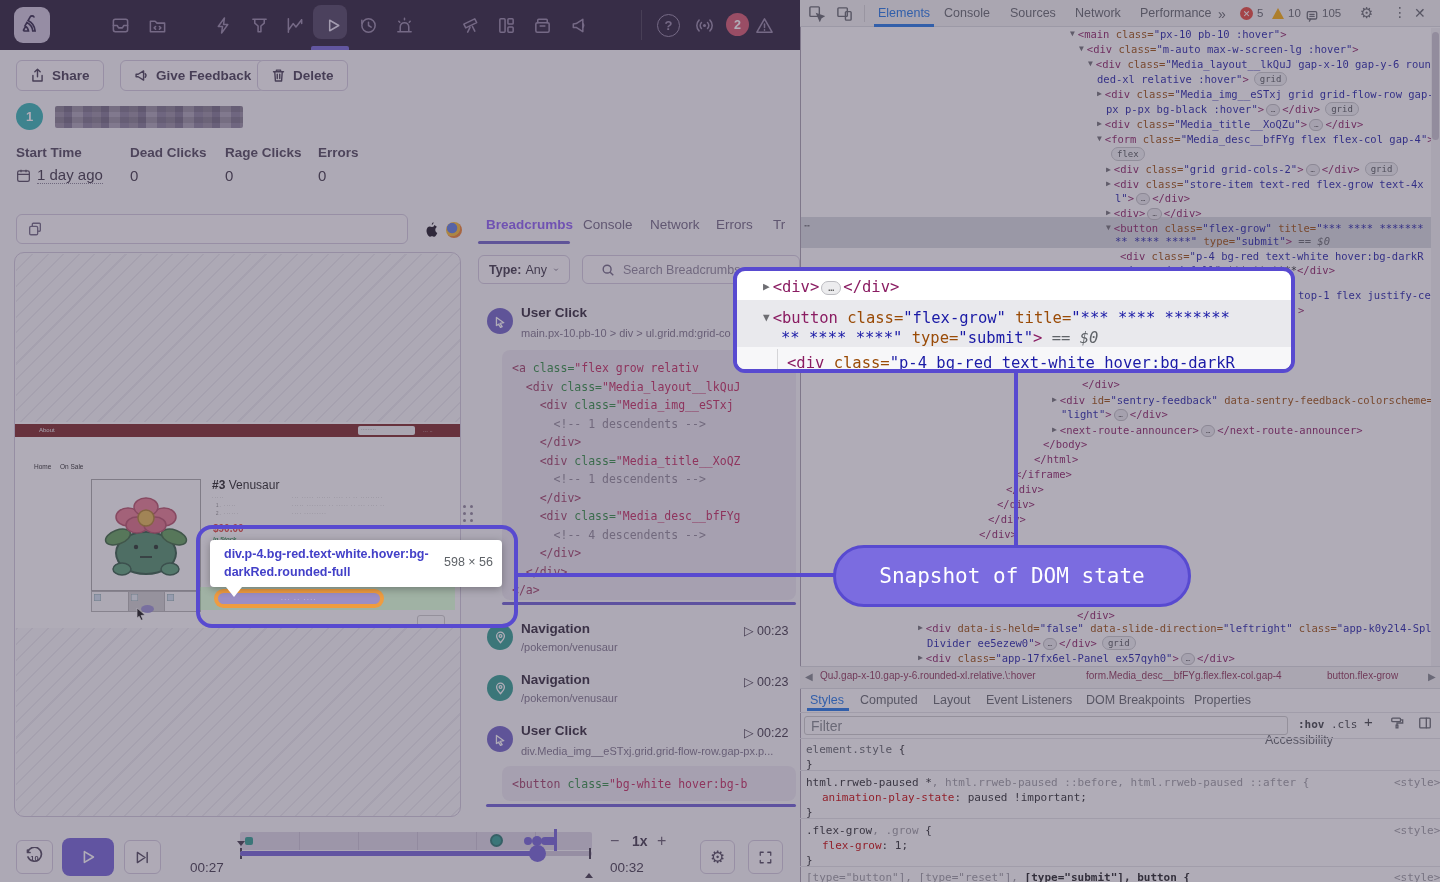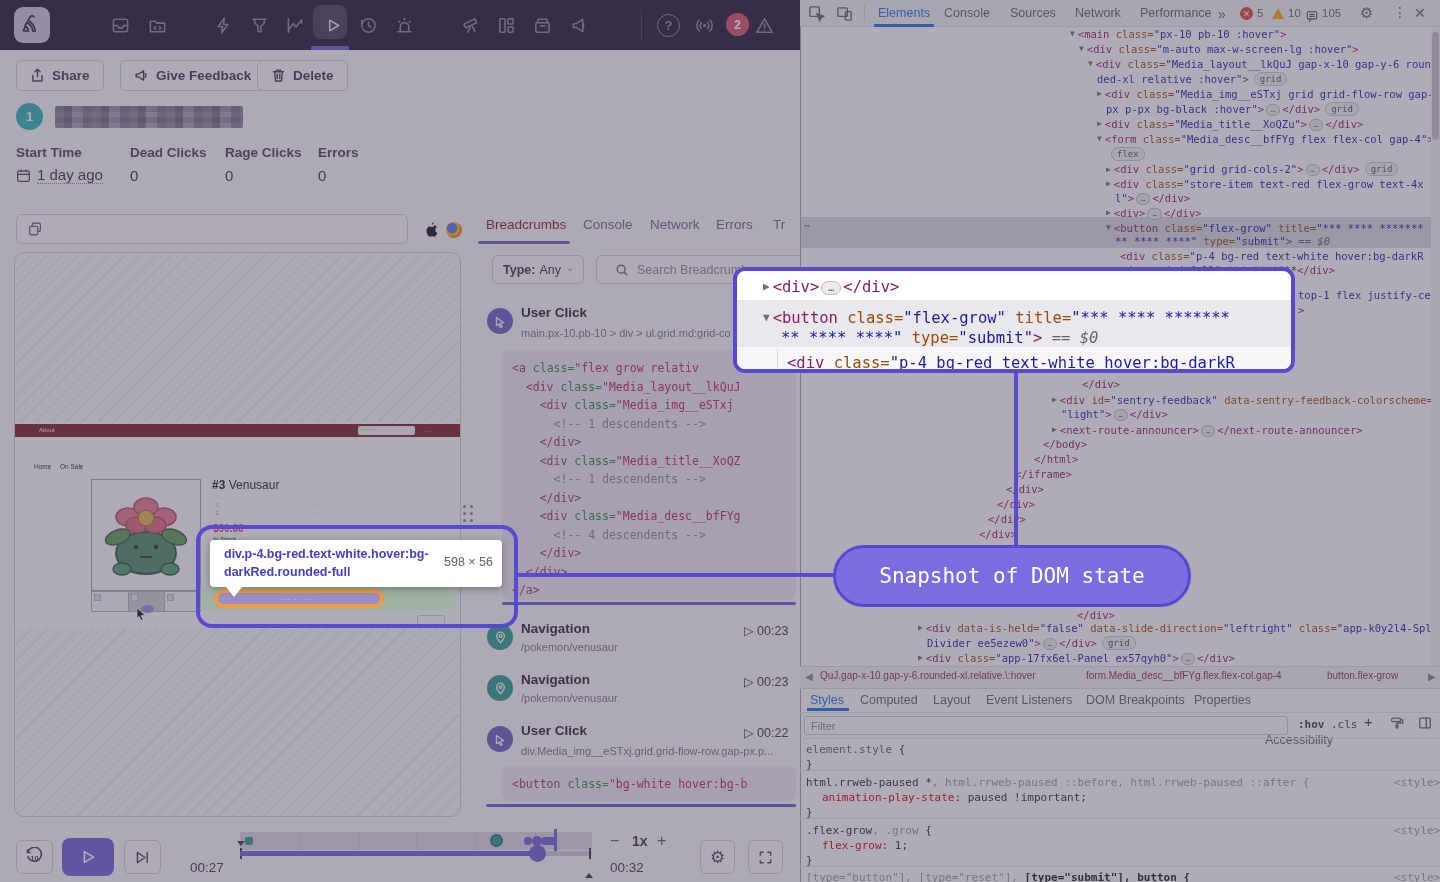--- a/index.html
+++ b/index.html
@@ -51,23 +51,23 @@
   .mk-dotbig{top:4px;width:10px;height:10px;border-radius:50%;background:#6f5fd8;}
   .mk-pill{top:5px;width:16px;height:8px;border-radius:4px;background:#6f5fd8;}
   .mk-head{top:-3px;width:2.5px;height:24px;background:#6f5fd8;}
   .scrub-track{left:240px;top:851px;width:352px;height:5px;border-radius:3px;background:#cfc8da;}
   .scrub-fill{left:240px;top:851px;width:298px;height:5px;border-radius:3px;background:#6f5fd8;}
   .scrub-thumb{left:529px;top:845px;width:17px;height:17px;border-radius:50%;background:#6f5fd8;}
   .timetxt{font-size:13.5px;color:#3d3548;}
 
   
   .bc-tab{font-size:13.5px;color:#6e6480;}
-  .bc-tab.active{color:#7f1d1d;font-weight:normal;}
+  .bc-tab.active{color:#8b5cf6;font-weight:bold;}
   .bc-under{left:478px;top:241px;width:92px;height:3px;background:#6C5FC7;border-radius:2px;}
-  .pillbox{background:#fdfcfe;border:1px solid #d3cbde;border-radius:6px;box-sizing:border-box;height:29px;display:flex;align-items:center;margin-left:14px;}
+  .pillbox{background:#fdfcfe;border:1px solid #d3cbde;border-radius:6px;box-sizing:border-box;height:29px;display:flex;align-items:center;}
   .bc-icon{width:26px;height:26px;border-radius:50%;display:flex;align-items:center;justify-content:center;}
   .bc-icon svg{stroke:#fff;fill:none;stroke-width:1.6;stroke-linecap:round;stroke-linejoin:round;}
   .bc-title{font-size:13.5px;font-weight:bold;color:#2b2233;}
   .bc-sub{font-size:11px;color:#7b7289;white-space:nowrap;overflow:hidden;}
   .bc-time{font-size:12.5px;color:#3a3243;}
   .codeblock{background:#edeaf2;border-radius:8px;box-sizing:border-box;padding:9px 10px;font-family:"DejaVu Sans Mono","DejaVu Sans",monospace;font-size:11.5px;line-height:18.5px;overflow:hidden;white-space:pre;}
   .purline{background:#6a5bd6;height:3px;border-radius:2px;}
   .griphandle{display:grid;grid-template-columns:3px 3px;gap:4px;}
   .griphandle i{width:3px;height:3px;border-radius:50%;background:#8d8499;}
 
@@ -563,21 +563,21 @@
   <div class="a" style="left:807px;top:708px;width:42px;height:3px;background:#1a73e8"></div>
   <span class="a sty-tab" style="left:860px;top:693px">Computed</span>
   <span class="a sty-tab" style="left:933px;top:693px">Layout</span>
   <span class="a sty-tab" style="left:986px;top:693px">Event Listeners</span>
   <span class="a sty-tab" style="left:1086px;top:693px">DOM Breakpoints</span>
   <span class="a sty-tab" style="left:1194px;top:693px">Properties</span>
   <span class="a sty-tab" style="left:1265px;top:733px">Accessibility</span>
   <div class="a dt-sep" style="top:712px"></div>
 
   <div class="a" style="left:804px;top:716px;width:484px;height:19px;border:1px solid #ccc;border-radius:3px;background:#fff;box-sizing:border-box;display:flex;align-items:center;padding:0 6px">
-    <span style="font-size:11px;color:#80868b">Filter</span>
+    <span style="font-size:14px;color:#80868b">Filter</span>
   </div>
   <span class="a mono" style="left:1298px;top:718px;font-size:11px;color:#3c4043;font-weight:bold">:hov</span>
   <span class="a mono" style="left:1331px;top:718px;font-size:11px;color:#3c4043;font-weight:normal">.cls</span>
   <span class="a" style="left:1364px;top:713px;font-size:15px;color:#3c4043">+</span>
   <div class="a dt-ic" style="left:1390px;top:716px">
     <svg width="14" height="14" viewBox="0 0 16 16">
         <rect x="2" y="2.5" width="10" height="4" rx="1"></rect>
         <path d="M12 4.5h2.5v3.5H8v2.5M8 10.5h1v3H7v-3z"></path>
       </svg>
   </div>

